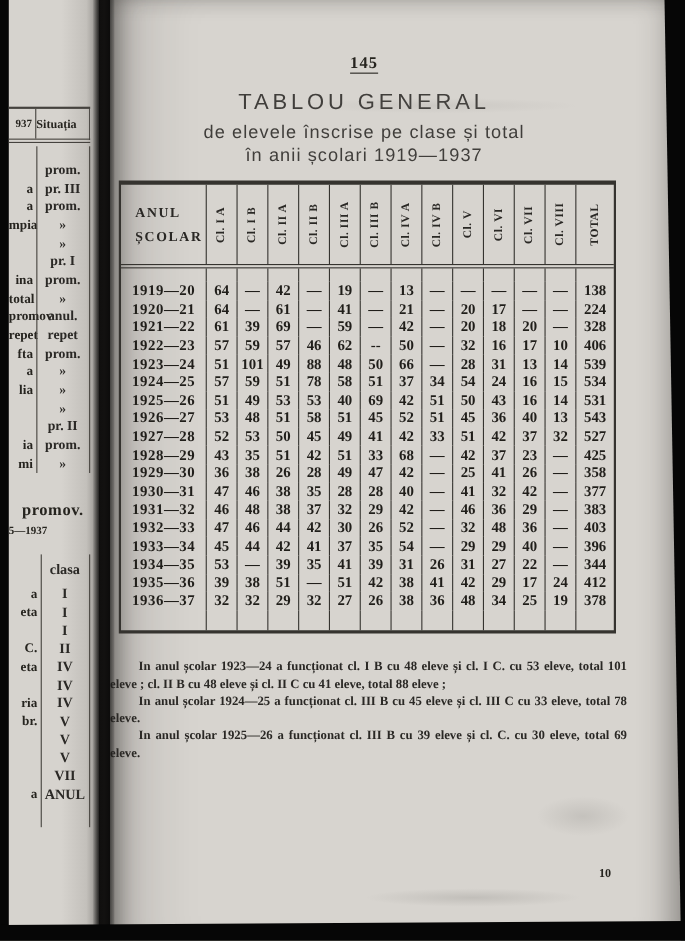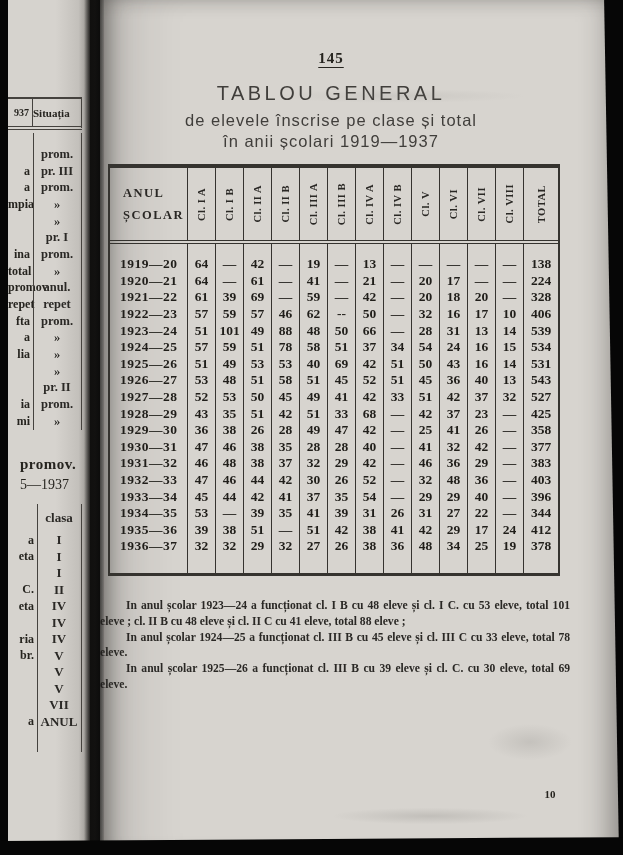--- a/index.html
+++ b/index.html
@@ -19,21 +19,21 @@
   .lp-status-rows{position:absolute;top:133px;left:0;width:74px;box-sizing:border-box;
     padding-top:13px;border-right:1.4px solid #45423e;}
   .lp-status-rows::before,.lp-clasa-wrap::before{content:"";position:absolute;top:0;bottom:0;width:0;
     border-left:1.4px solid #45423e;}
   .lp-status-rows::before{left:25px;}
   .lp-srow{display:flex;height:16.7px;align-items:center;}
   .lp-sname{width:25px;text-align:right;padding-right:3px;box-sizing:border-box;
     font-weight:bold;font-size:12px;}
   .lp-sstatus{flex:1;text-align:center;font-weight:bold;font-size:12.5px;white-space:nowrap;color:#2b2926;}
   .lp-promov{position:absolute;top:456px;left:12px;font-weight:bold;font-size:15px;letter-spacing:.5px;}
-  .lp-years{position:absolute;top:477px;left:12px;font-weight:normal;font-size:14px;}
+  .lp-years{position:absolute;top:477px;left:0;font-weight:bold;font-size:10px;}
   .lp-clasa-wrap{position:absolute;top:504px;left:0;width:74px;height:248px;box-sizing:border-box;
     border-right:1.4px solid #45423e;}
   .lp-clasa-wrap::before{left:29px;}
   .lp-crow{display:flex;height:16.5px;align-items:center;}
   .lp-chead{height:28px;}
   .lp-cname{width:29px;text-align:right;padding-right:3px;box-sizing:border-box;font-weight:bold;font-size:12px;}
   .lp-ccls{flex:1;text-align:center;font-weight:bold;font-size:13px;color:#2b2926;}
 
   
   .gutter{position:absolute;left:84px;top:0;width:20px;height:848px;z-index:3;

